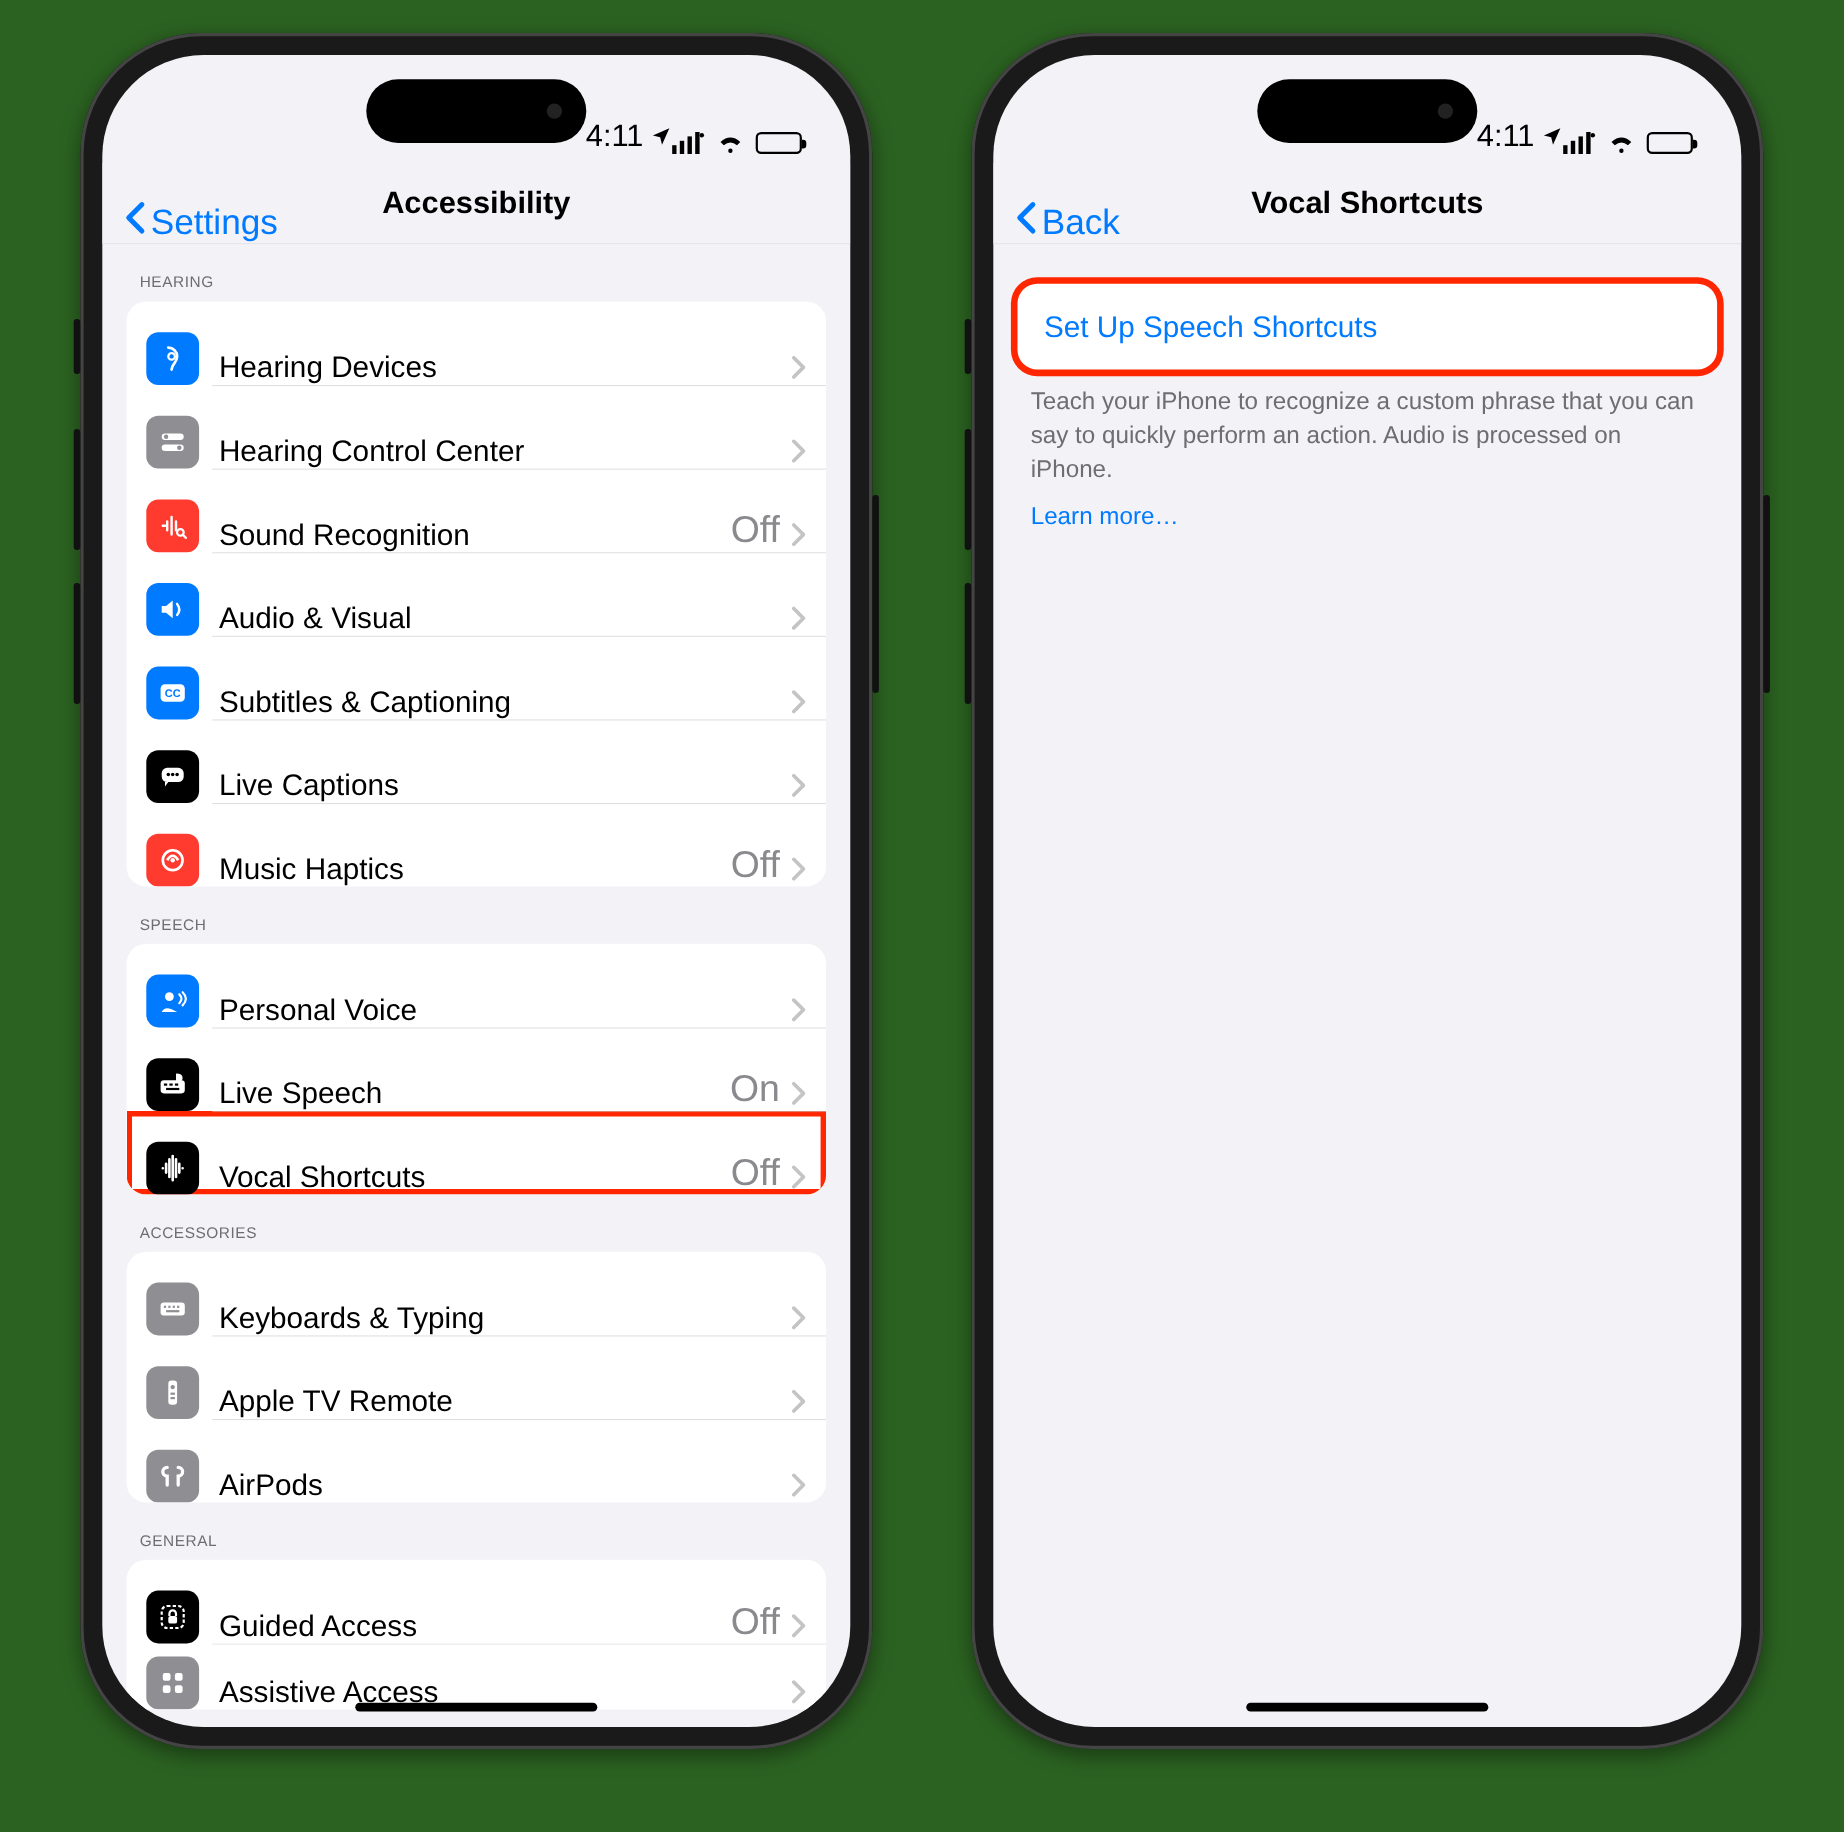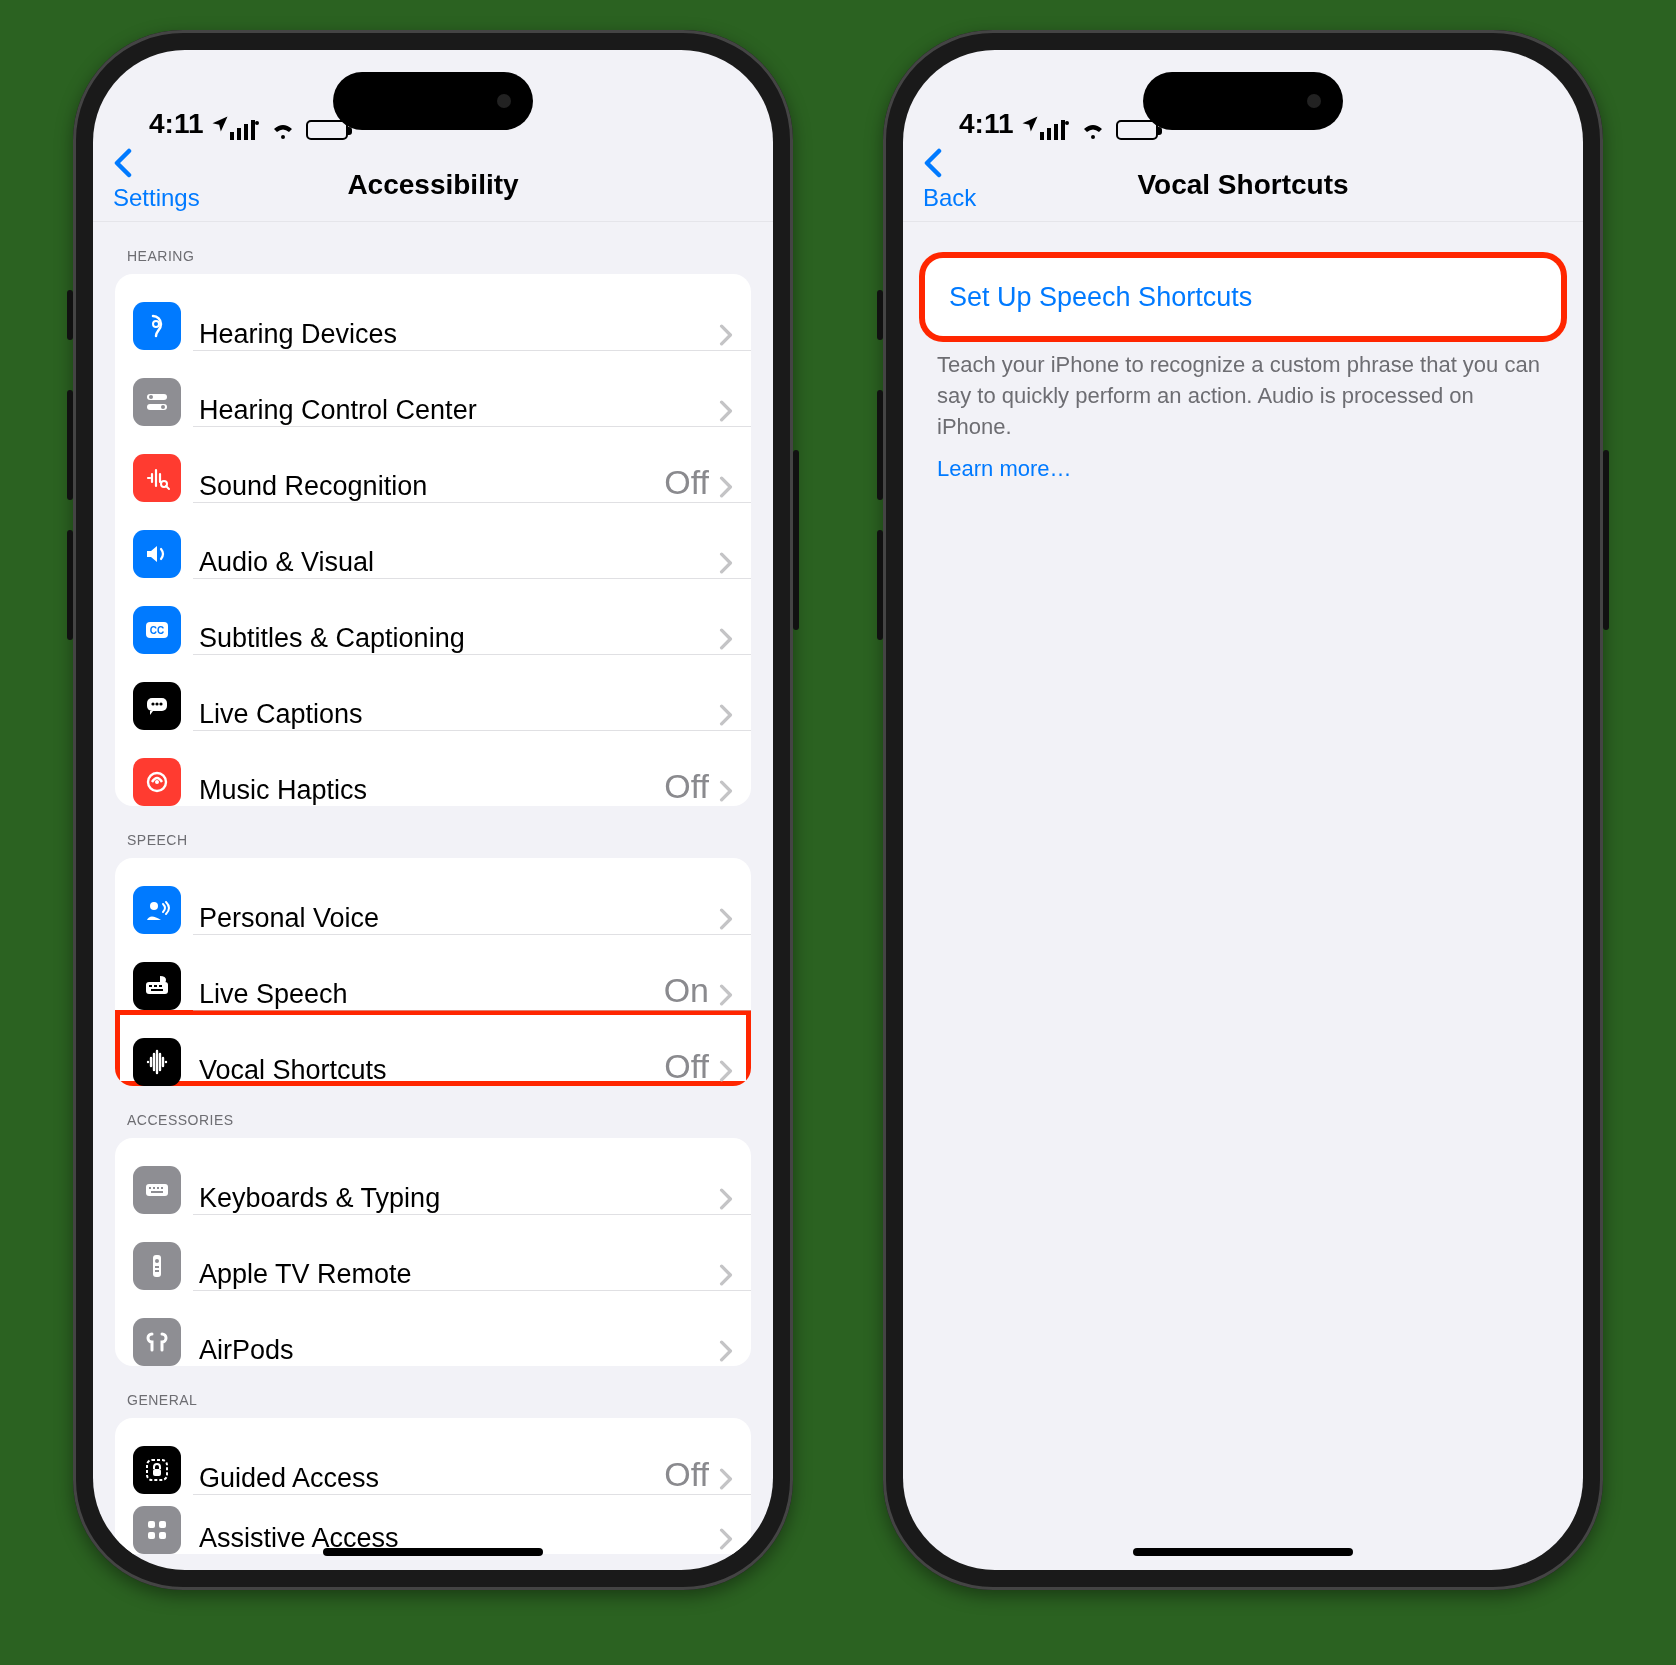--- a/index.html
+++ b/index.html
@@ -82,23 +82,23 @@
     border-radius: 4px;
     background: #000;
     z-index: 50;
   }
 
   
   .status-bar {
     height: 98px;
     display: flex;
     align-items: flex-end;
-    justify-content: flex-start;
+    justify-content: flex-end;
     padding: 0 44px 8px 56px;
-    font-weight: 700;
+    font-weight: 400;
     font-size: 28px;
     color: #000;
   }
   .status-left { display:flex; align-items:center; gap:6px;}
   .status-right { display:flex; align-items:center; gap:10px;}
   .loc-icon svg, .wifi-icon svg, .cell-icon svg { display:block;}
   .battery {
     width: 42px; height: 20px;
     border: 2px solid #000; border-radius: 5px;
     position: relative;
@@ -114,24 +114,23 @@
     height: 74px;
     display:flex;
     align-items:center;
     justify-content:center;
     position:relative;
     background: var(--ios-bg);
     border-bottom: 1px solid rgba(0,0,0,.05);
   }
   .nav-back {
     position:absolute; left:20px; top:0; bottom:0;
-    display:flex; align-items:flex-start;
+    display:flex; align-items:flex-end;
     color: var(--ios-blue);
-    font-size: 24px;
-    flex-direction: column;
+    font-size: 32px;
   }
   .nav-back .chev { margin-right:4px;}
   .nav-title {
     font-size: 28px;
     font-weight: 600;
     color:#000;
   }
 
   .scroll {
     flex:1; overflow:hidden;

